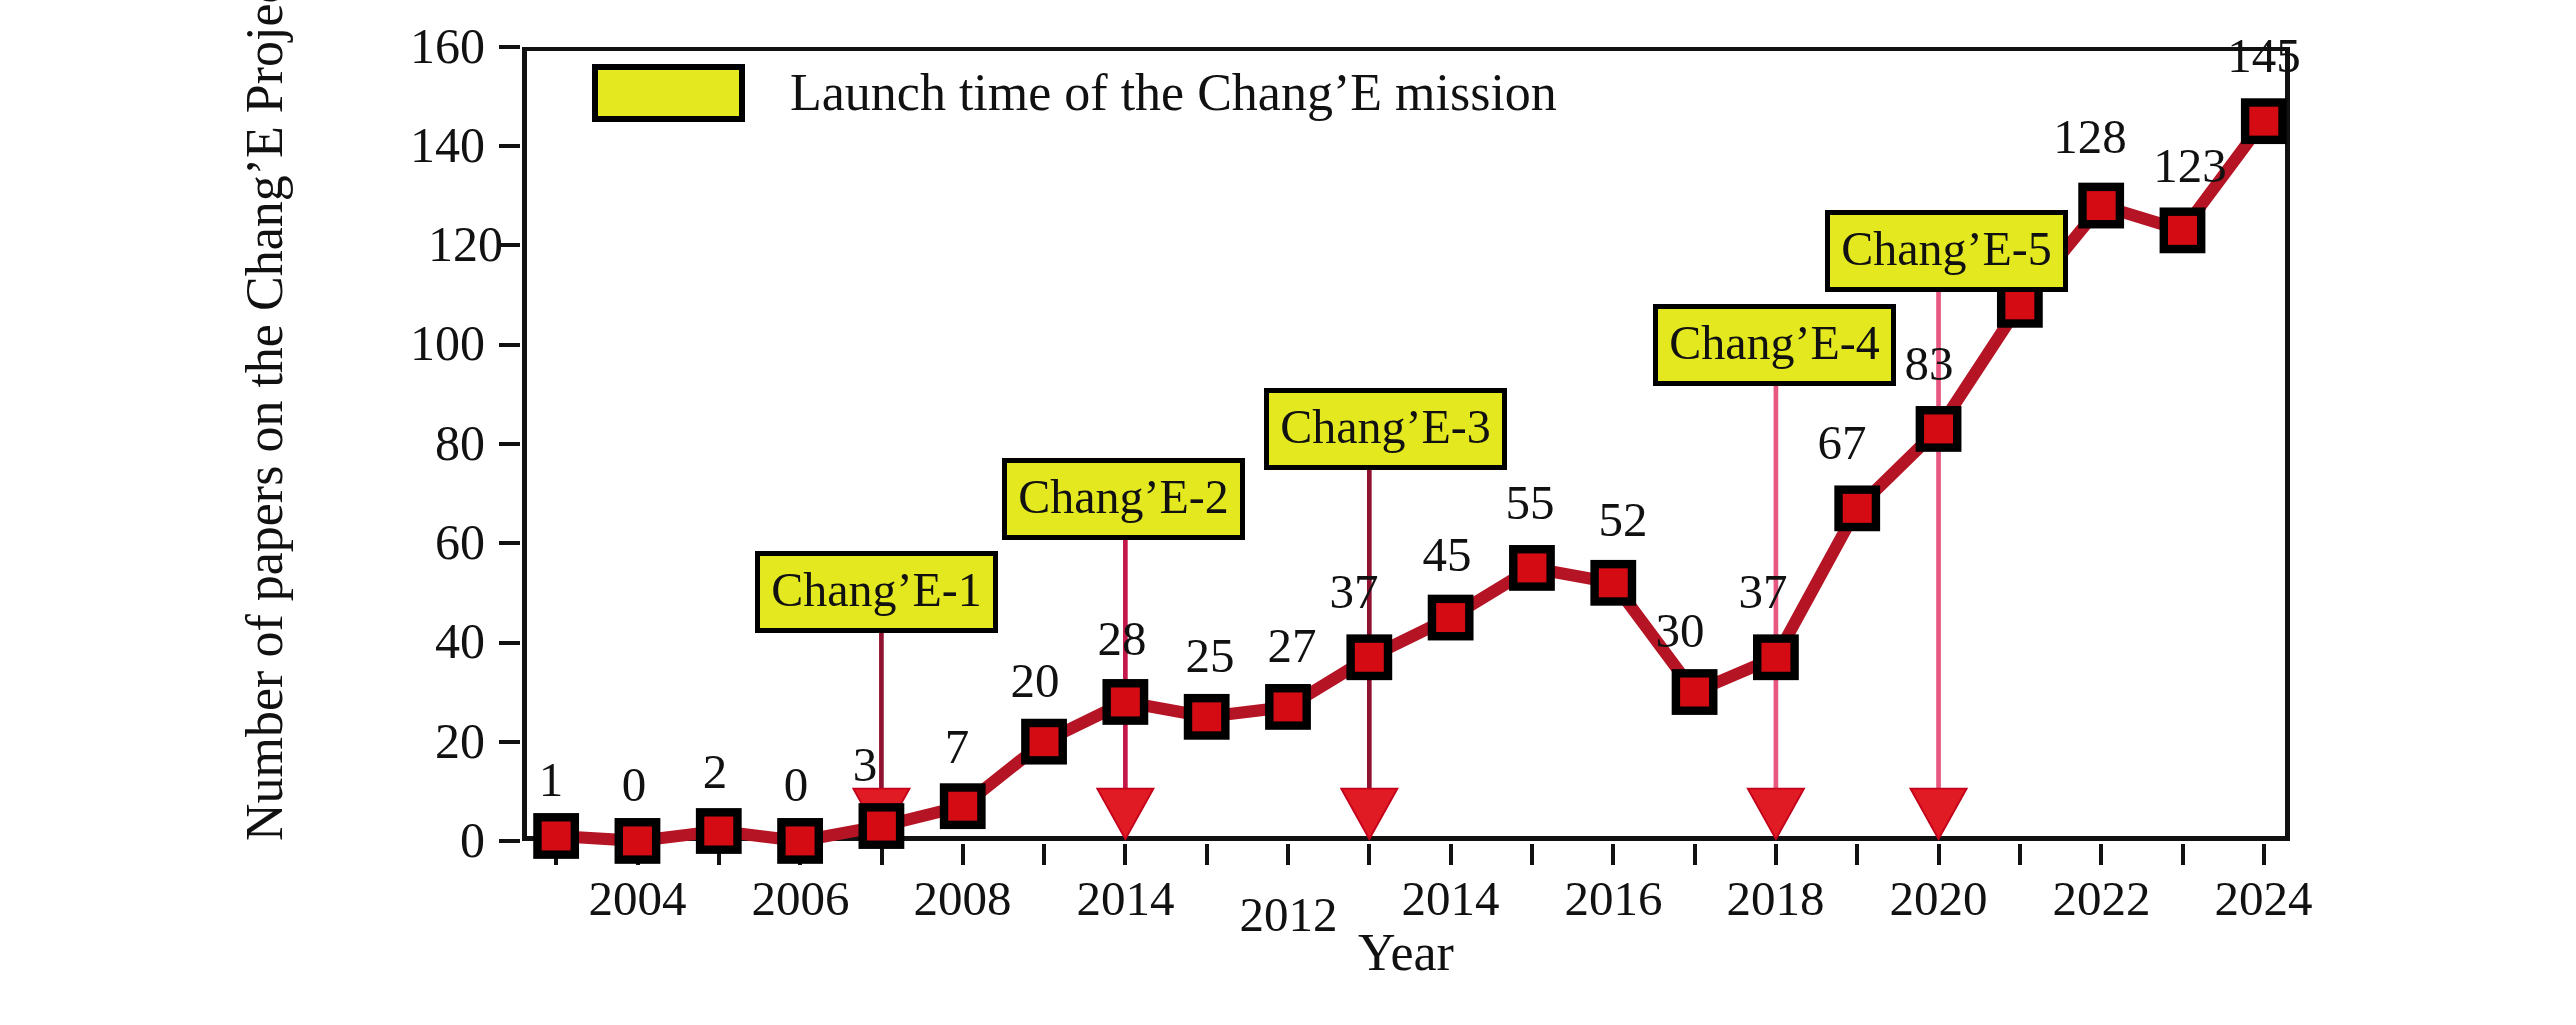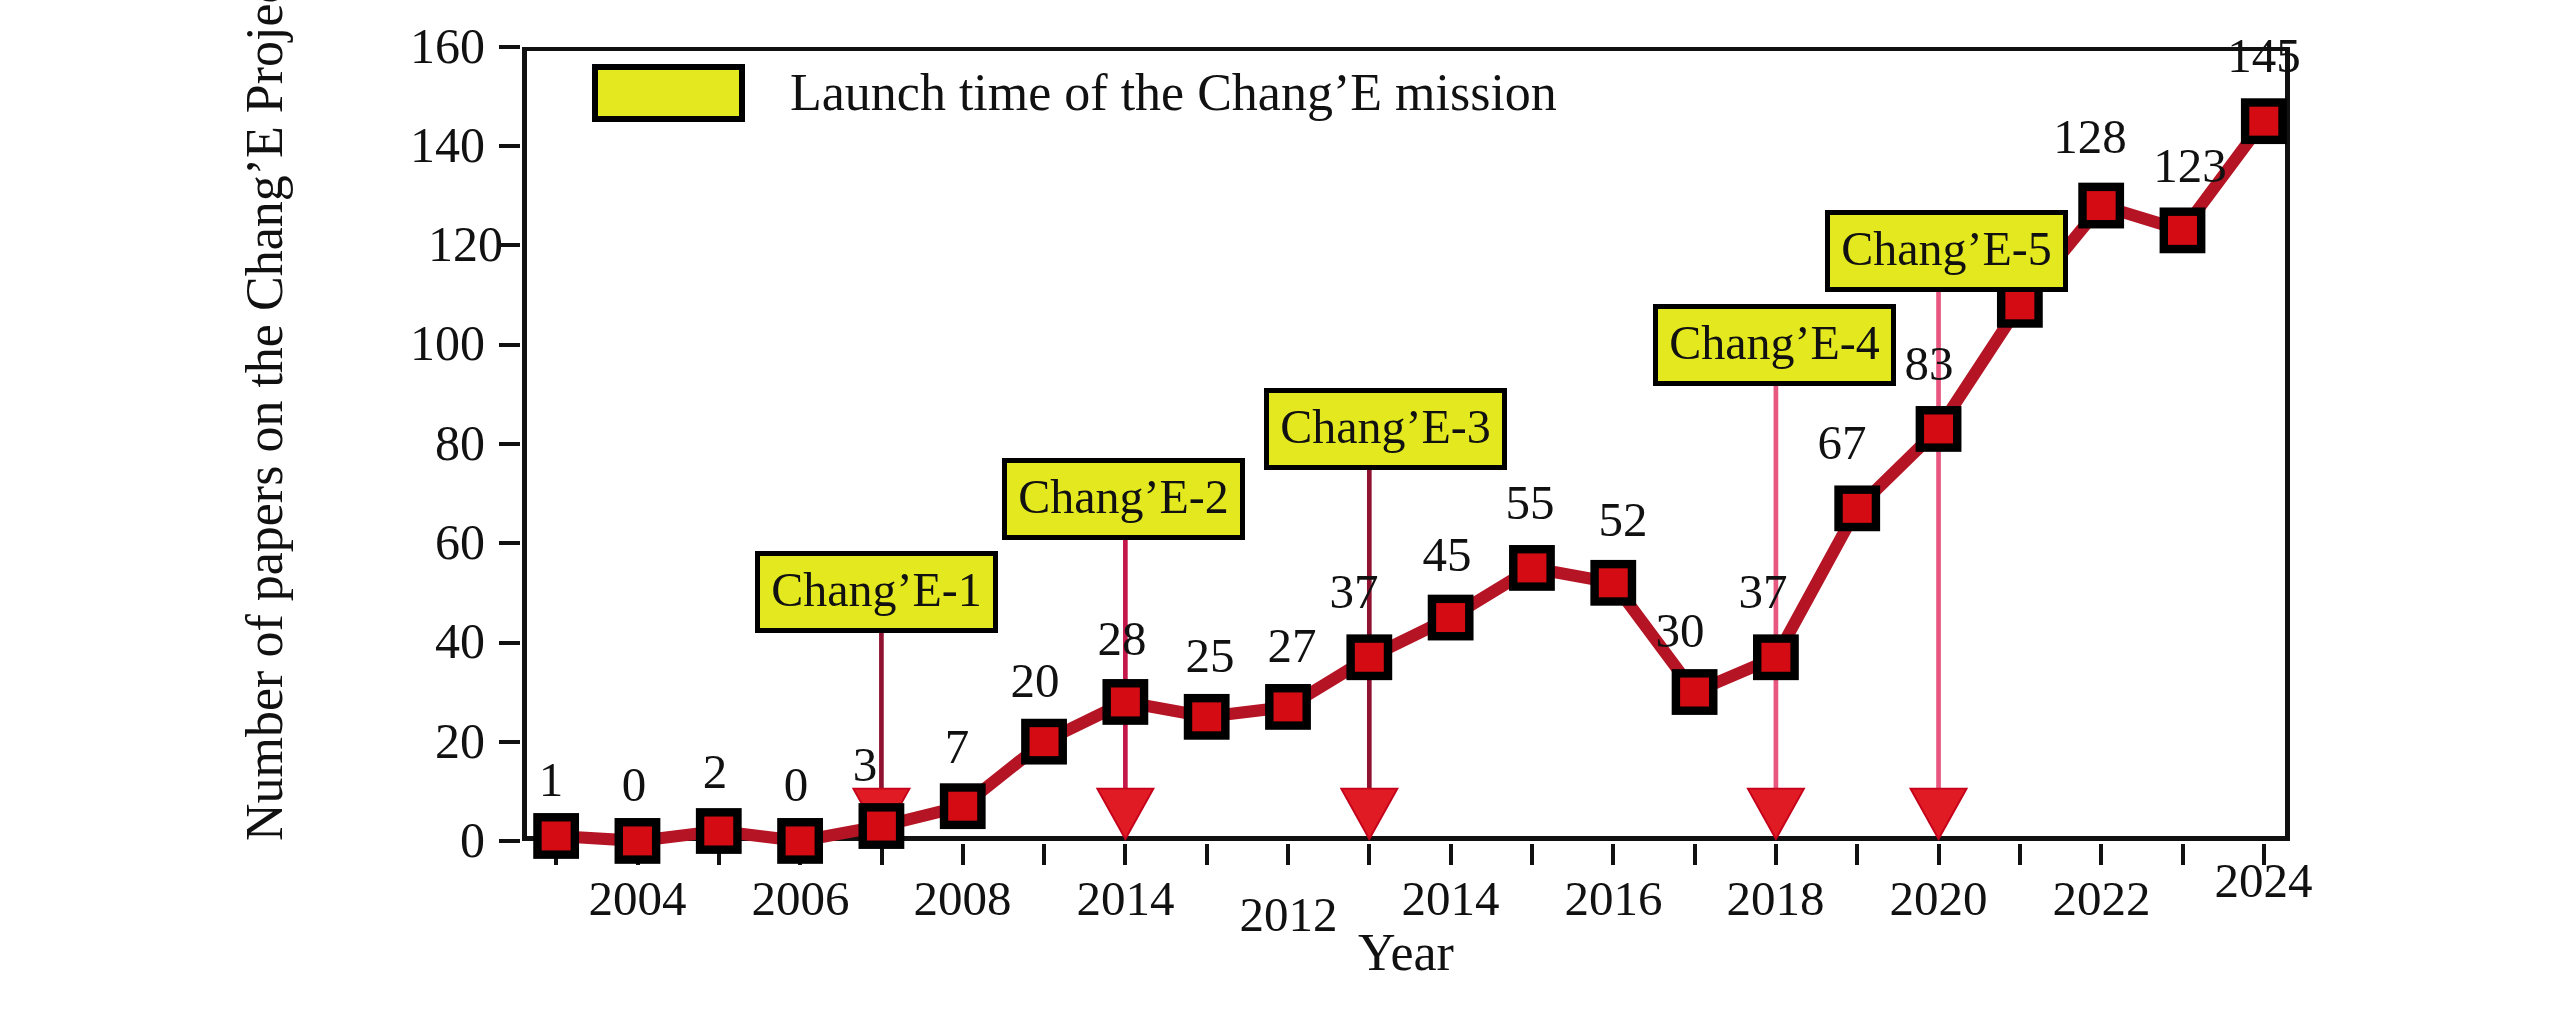--- a/index.html
+++ b/index.html
@@ -106,21 +106,21 @@
       <div class="xtick-label" style="left: 544px; width: 187px; top: 874px;">2004</div>
       <div class="xtick-label" style="left: 707px; width: 187px; top: 874px;">2006</div>
       <div class="xtick-label" style="left: 869px; width: 187px; top: 874px;">2008</div>
       <div class="xtick-label" style="left: 1032px; width: 187px; top: 874px;">2014</div>
       <div class="xtick-label" style="left: 1195px; width: 187px; top: 874px; margin-top: 16px;">2012</div>
       <div class="xtick-label" style="left: 1357px; width: 187px; top: 874px;">2014</div>
       <div class="xtick-label" style="left: 1520px; width: 187px; top: 874px;">2016</div>
       <div class="xtick-label" style="left: 1682px; width: 187px; top: 874px;">2018</div>
       <div class="xtick-label" style="left: 1845px; width: 187px; top: 874px;">2020</div>
       <div class="xtick-label" style="left: 2008px; width: 187px; top: 874px;">2022</div>
-      <div class="xtick-label" style="left: 2170px; width: 187px; top: 856px;">2024</div>
+      <div class="xtick-label" style="left: 2170px; width: 187px; top: 874px;">2024</div>
     </div>
 
   <svg id="series-svg" viewBox="0 0 2756 1097" preserveAspectRatio="none">
     <g id="arrow-layer">
         <line x1="943" y1="670" x2="943" y2="854" stroke="#8f1230" stroke-width="5"></line>
         <polygon points="913,844 973,844 943,898" fill="#e01b24" stroke="#c4001a" stroke-width="2"></polygon>
         <line x1="1204" y1="570" x2="1204" y2="854" stroke="#c4184a" stroke-width="5"></line>
         <polygon points="1174,844 1234,844 1204,898" fill="#e01b24" stroke="#c4001a" stroke-width="2"></polygon>
         <line x1="1465" y1="495" x2="1465" y2="854" stroke="#8f1230" stroke-width="5"></line>
         <polygon points="1435,844 1495,844 1465,898" fill="#e01b24" stroke="#c4001a" stroke-width="2"></polygon>

